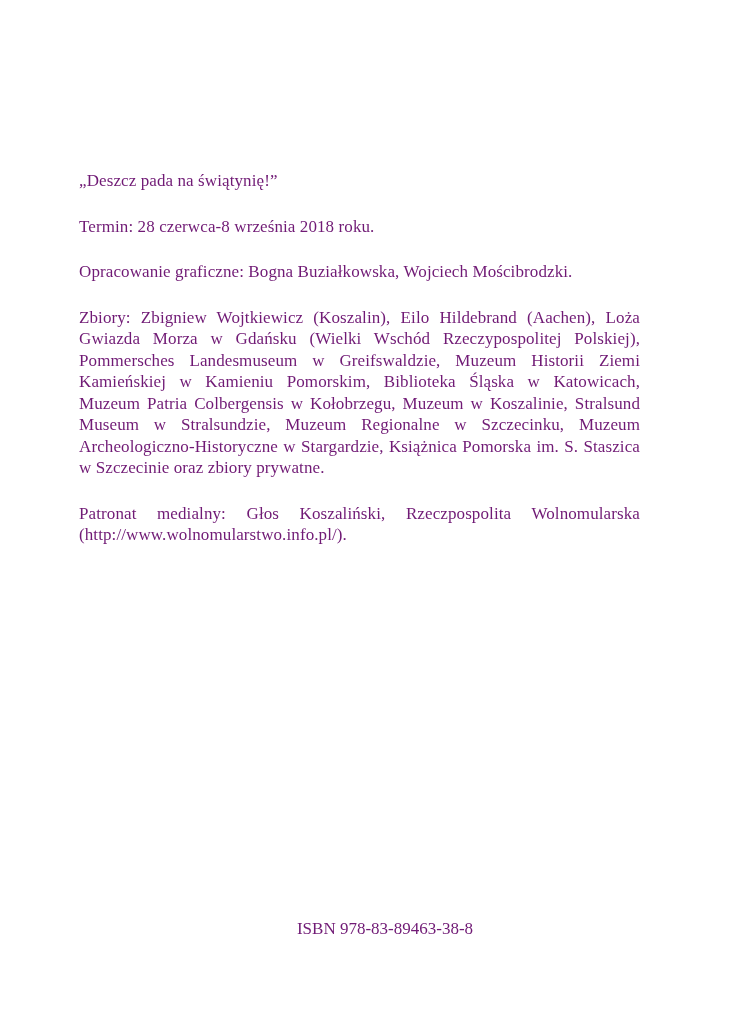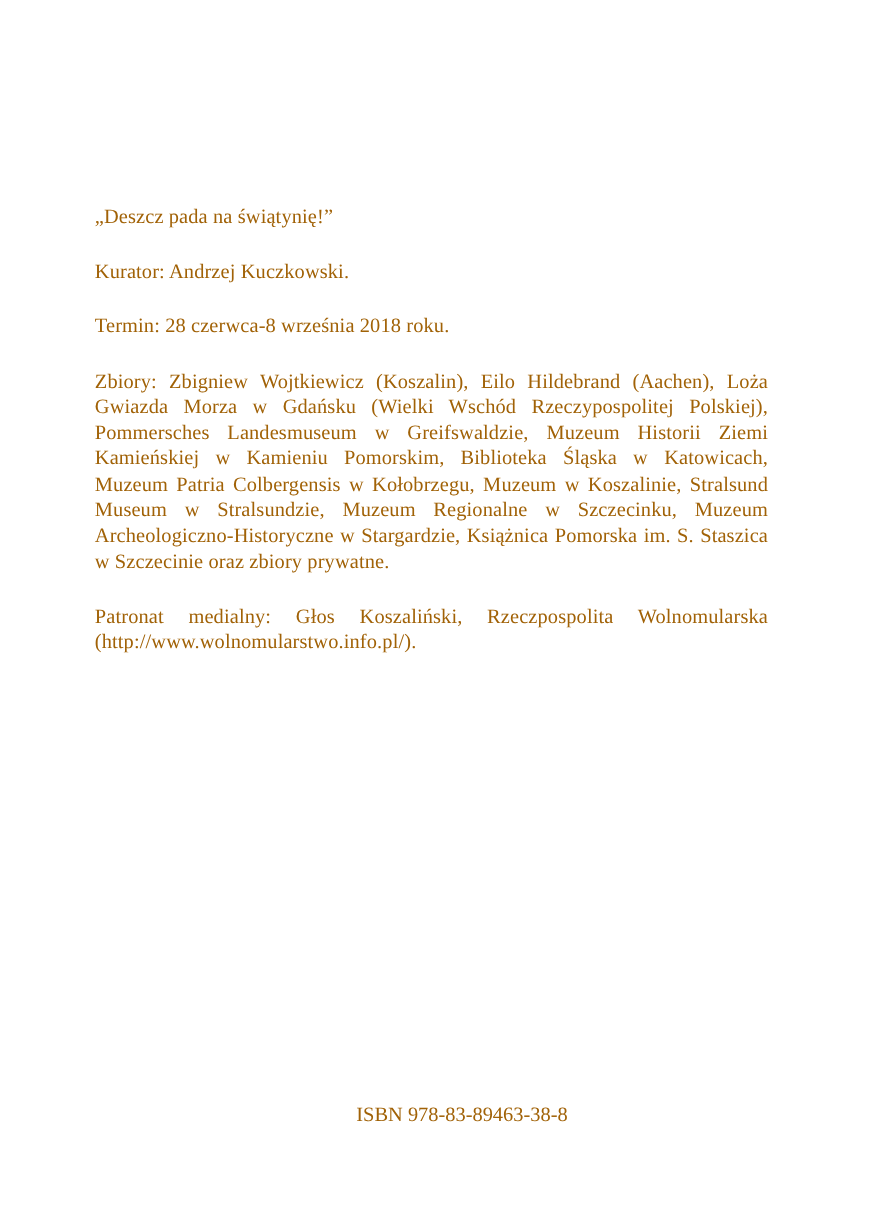--- a/index.html
+++ b/index.html
@@ -7,21 +7,21 @@
     padding: 0;
     background: #ffffff;
   }
   .page {
     position: relative;
     width: 730px;
     height: 1024px;
     background: #ffffff;
     overflow: hidden;
     font-family: "Liberation Serif", "DejaVu Serif", serif;
-    color: #a16207;
+    color: #701a75;
   }
   .content {
     position: absolute;
     left: 79px;
     top: 170px;
     width: 561px;
   }
   .para {
     margin: 0 0 24px 0;
     font-size: 17px;
@@ -50,26 +50,26 @@
 </head>
 <body>
 
 <div class="page">
   <div class="content">
 
     <p class="para title-block">
       <span class="line">„Deszcz pada na świątynię!”</span>
     </p>
 
-    <p class="para">Kurator: Andrzej Kuczkowski.</p>
 
 
     <p class="para">Termin: 28 czerwca-8 września 2018 roku.</p>
 
 
+    <p class="para">Opracowanie graficzne: Bogna Buziałkowska, Wojciech Mościbrodzki.</p>
 
     <p class="para">Zbiory: Zbigniew Wojtkiewicz (Koszalin), Eilo Hildebrand (Aachen), Loża Gwiazda Morza w Gdańsku (Wielki Wschód Rzeczypospolitej Polskiej), Pommersches Landesmuseum w Greifswaldzie, Muzeum Historii Ziemi Kamieńskiej w Kamieniu Pomorskim, Biblioteka Śląska w Katowicach, Muzeum Patria Colbergensis w Kołobrzegu, Muzeum w Koszalinie, Stralsund Museum w Stralsundzie, Muzeum Regionalne w Szczecinku, Muzeum Archeologiczno-Historyczne w Stargardzie, Książnica Pomorska im. S. Staszica w Szczecinie oraz zbiory prywatne.</p>
 
 
     <p class="para">Patronat medialny: Głos Koszaliński, Rzeczpospolita Wolnomularska (http://www.wolnomularstwo.info.pl/).</p>
 
   </div>
 
   <p class="isbn-line">ISBN 978-83-89463-38-8</p>
 </div>

